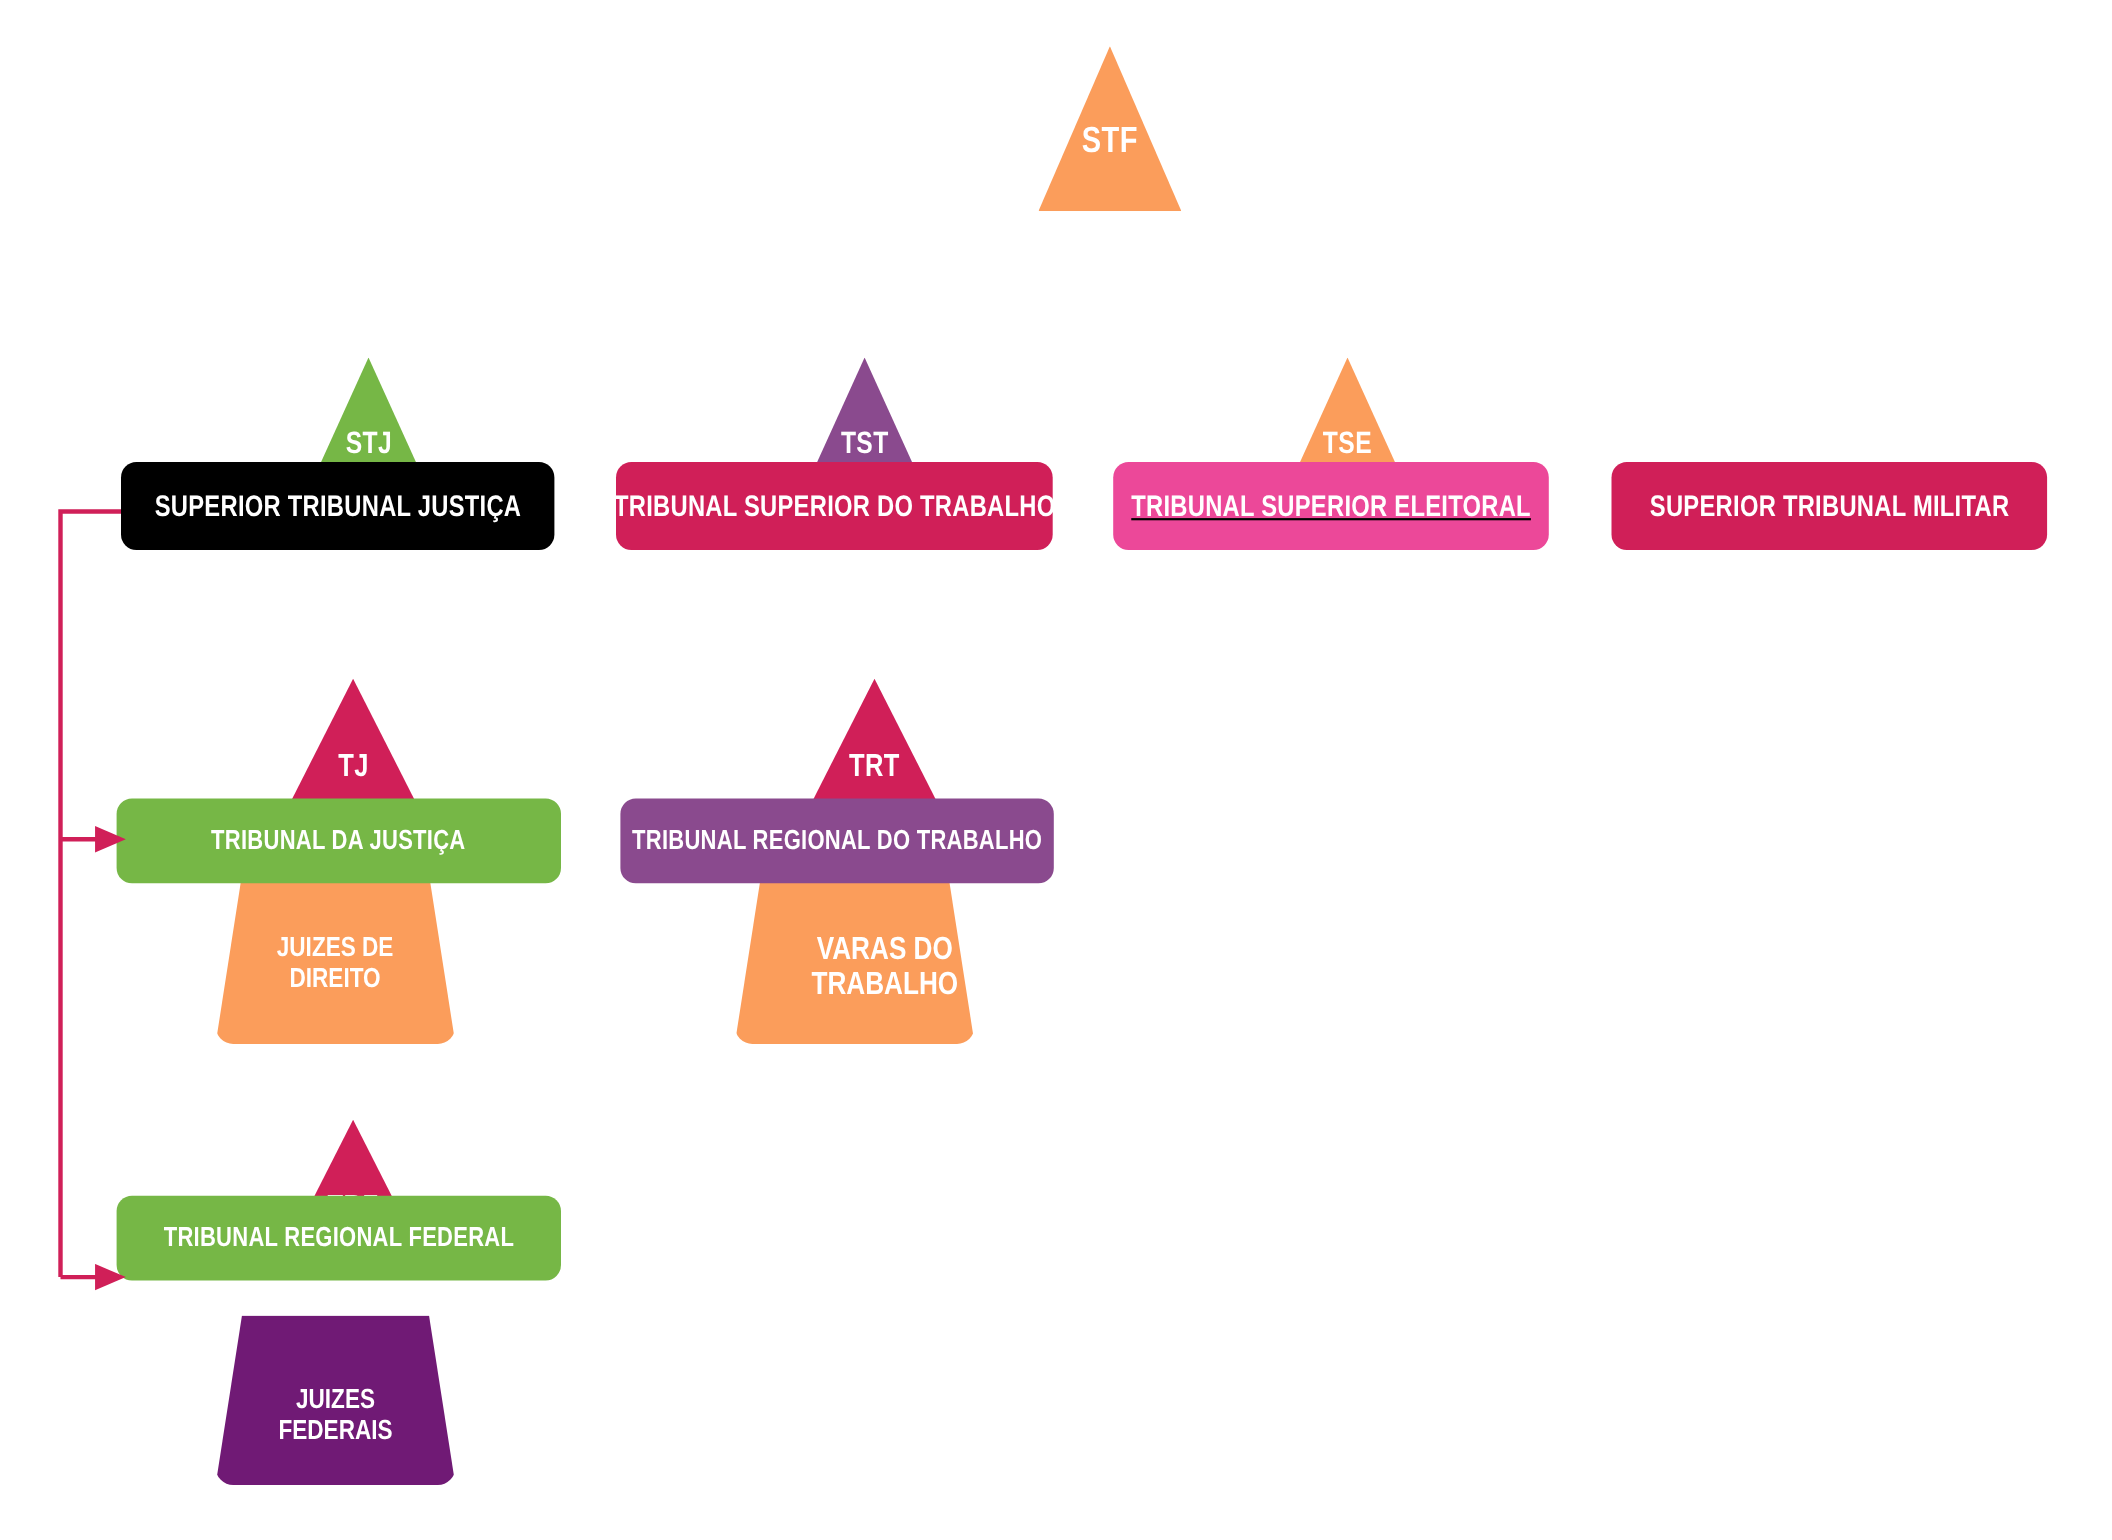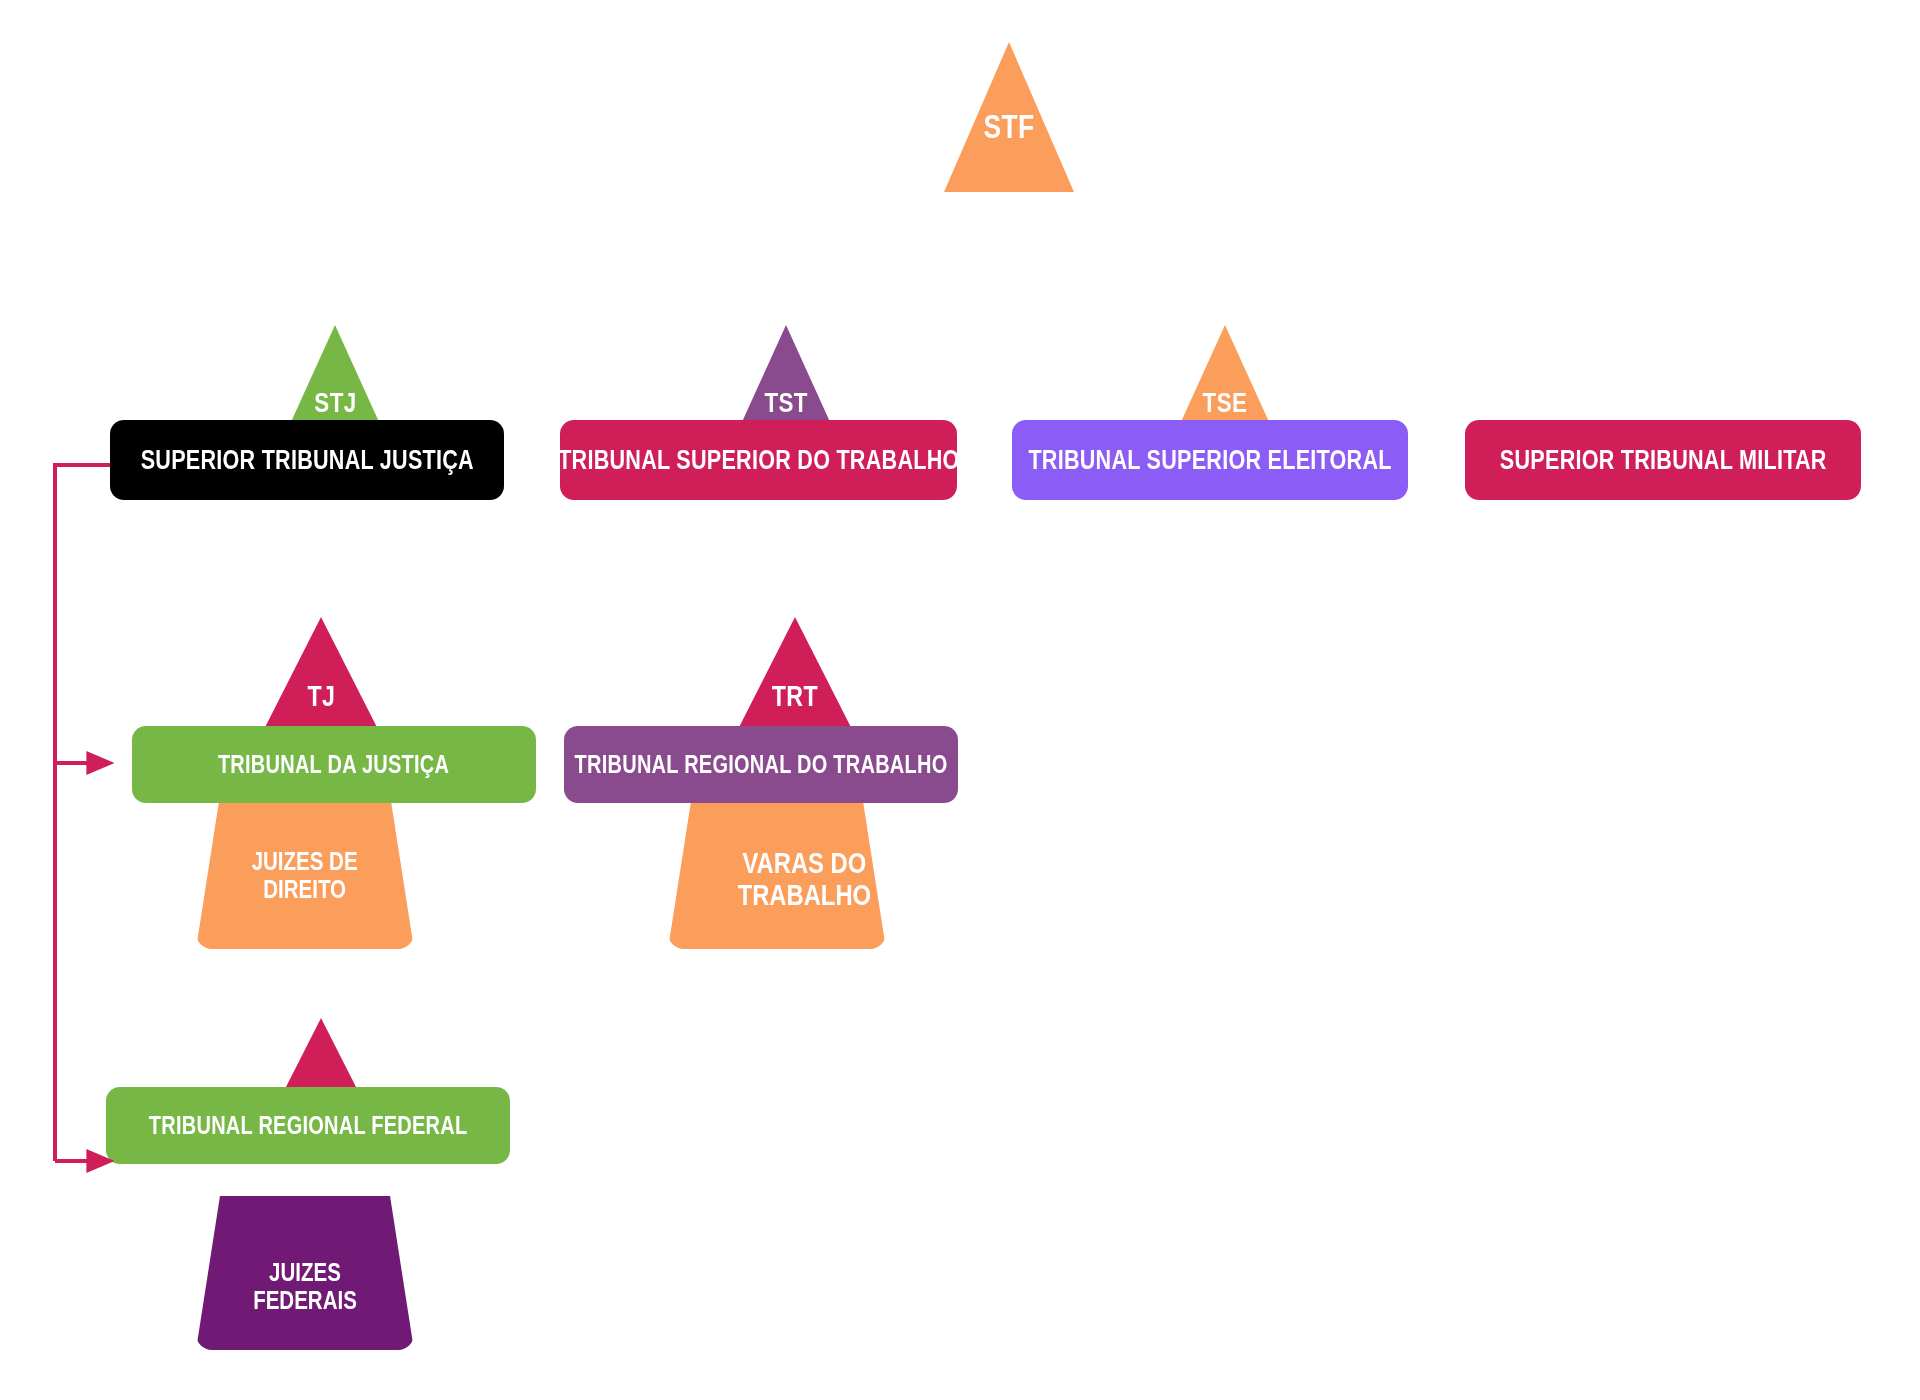--- a/index.html
+++ b/index.html
@@ -103,21 +103,21 @@
   #tst-tri{left:727px; top:325px;}
   #tst-bar{left:560px; width:397px;}
   #tse-tri{left:1166px;top:325px;}
   #tse-bar{left:1012px;width:396px;}
   #stm-tri{left:1610px;top:325px;}
   #stm-bar{left:1465px;width:396px;}
 
   
   #tj-tri {left:254px; top:617px; width:134px;height:132px;font-size:29px;}
   #tj-tri span{padding-bottom:36px;}
-  #tj-bar {left:106px; top:726px; width:404px;height:77px;font-size:25px;margin-left:26px;}
+  #tj-bar {left:106px; top:726px; width:404px;height:77px;font-size:25px;}
   #tj-trap{left:196px; top:795px; width:218px;height:154px;font-size:25px;}
 
   
   #trt-tri {left:728px; top:617px; width:134px;height:132px;font-size:29px;}
   #trt-tri span{padding-bottom:36px;}
   #trt-bar {left:564px; top:726px; width:394px;height:77px;font-size:25px;}
   #trt-trap{left:668px; top:795px; width:218px;height:154px;font-size:29px;justify-content:flex-end;}
 
   
   #trf-tri {left:254px; top:1018px;width:134px;height:132px;font-size:29px;}
@@ -159,21 +159,21 @@
   <div class="tri r2-tri" id="tst-tri" style="background:#8A4A8E;">
     <span>TST</span>
   </div>
   <div class="bar r2-bar" id="tst-bar" style="background:#D01F58;">
     <span>TRIBUNAL SUPERIOR DO TRABALHO</span>
   </div>
 
   <div class="tri r2-tri" id="tse-tri" style="background:#FB9D5B;">
     <span>TSE</span>
   </div>
-  <div class="bar r2-bar" id="tse-bar" style="background:#8b5cf6;">
+  <div class="bar r2-bar" id="tse-bar" style="background:#ec4899;text-decoration:underline;">
     <span>TRIBUNAL SUPERIOR ELEITORAL</span>
   </div>
 
   <div class="bar r2-bar" id="stm-bar" style="background:#D01F58;">
     <span>SUPERIOR TRIBUNAL MILITAR</span>
   </div>
 
   <div class="tri" id="tj-tri" style="background:#D01F58;">
     <span>TJ</span>
   </div>

